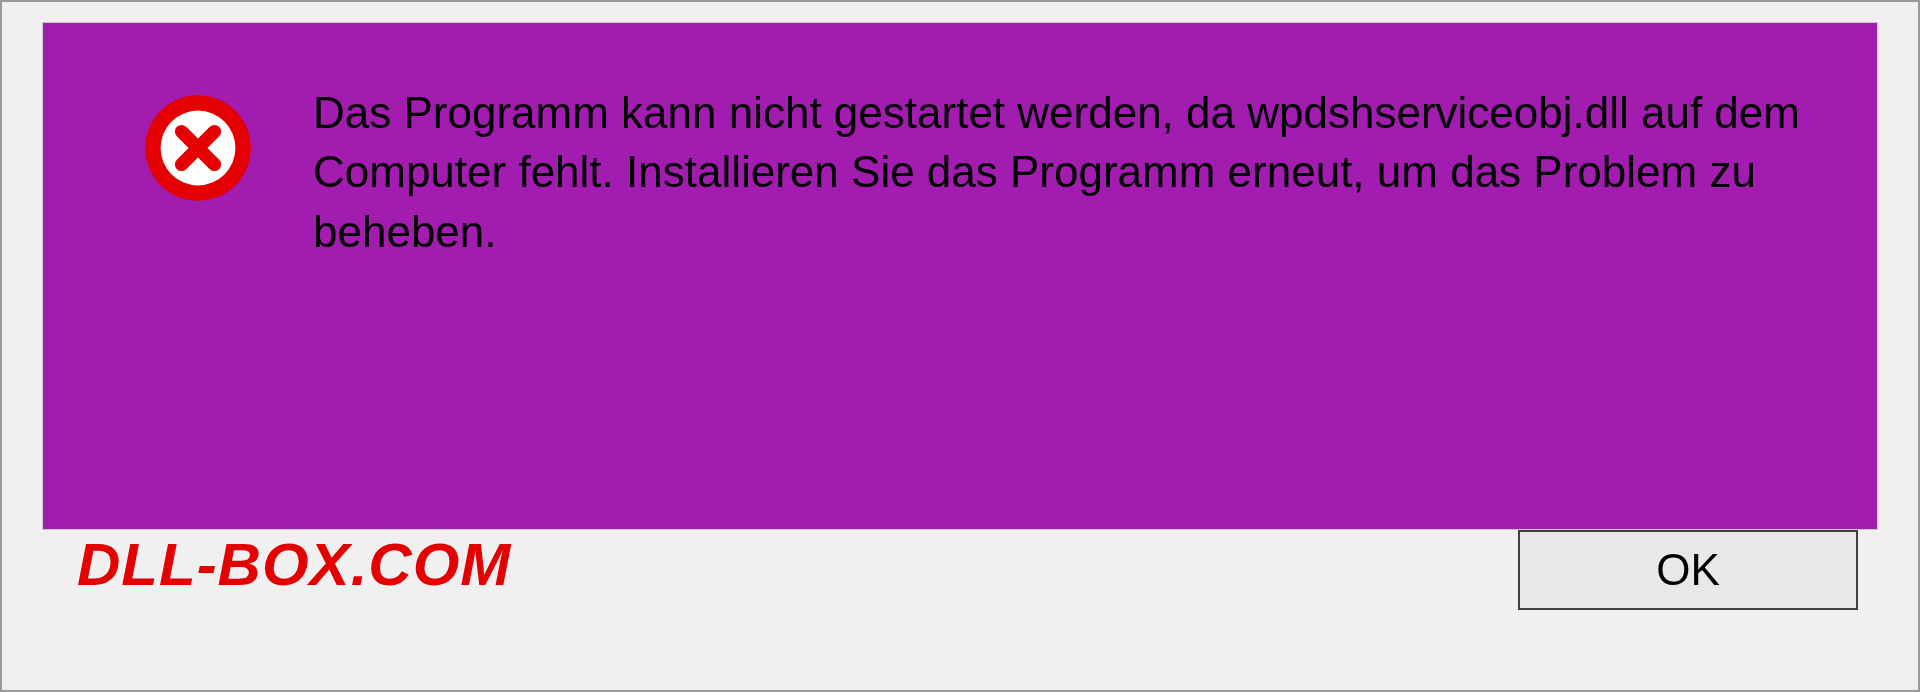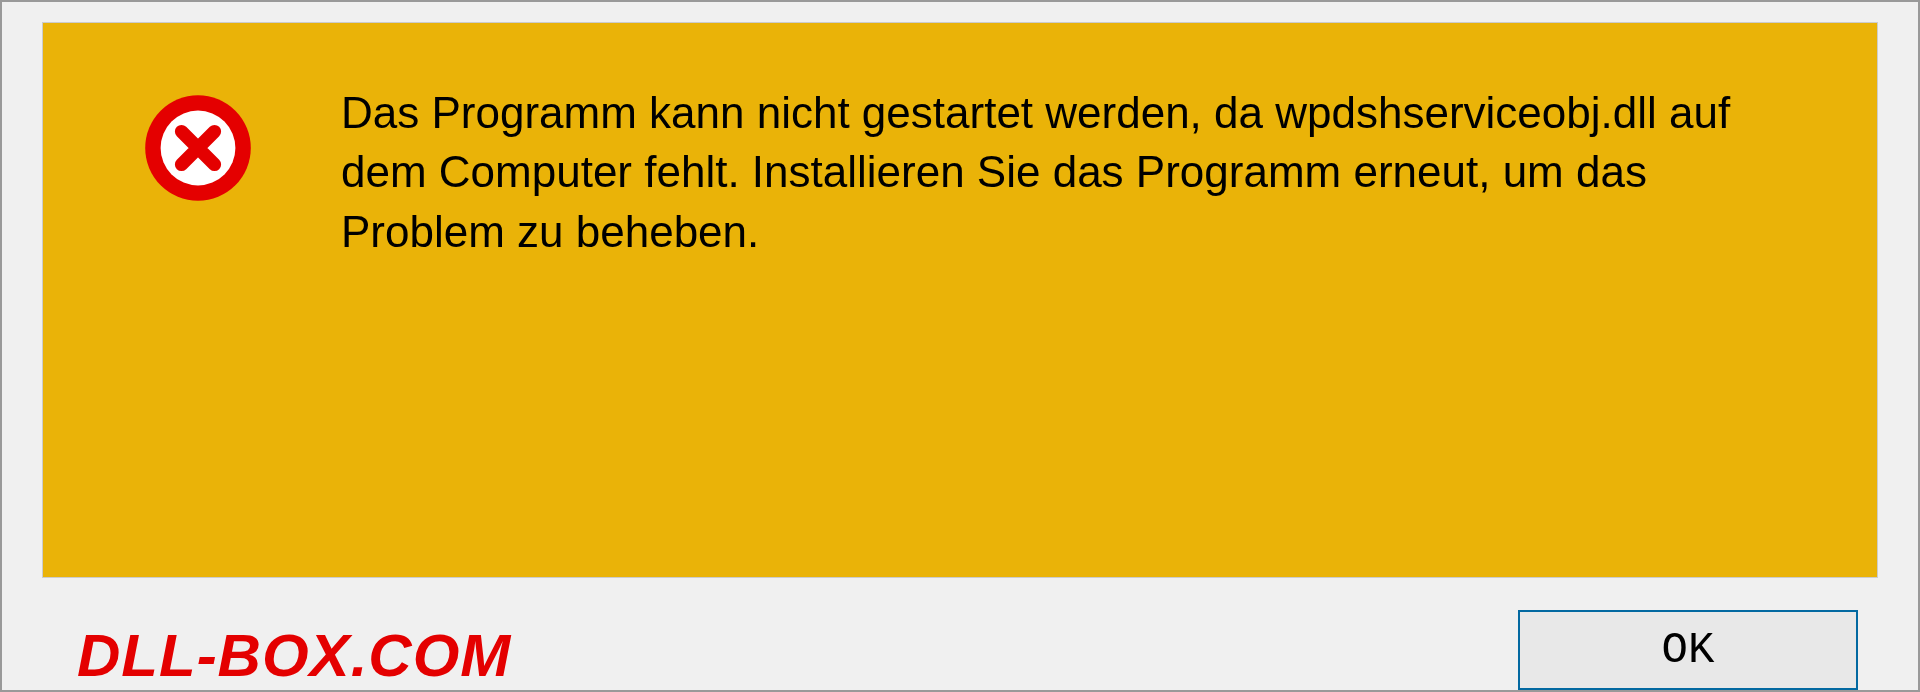--- a/index.html
+++ b/index.html
@@ -48,71 +48,71 @@
       align-items: center;
       justify-content: center;
       cursor: pointer;
     }
     .close-button svg {
       width: 44px;
       height: 44px;
     }
     .content-panel {
       margin: 20px 40px 0 40px;
-      background: #eab308;
+      background: #a21caf;
       border: 1px solid #ccc;
       flex: 1;
       padding: 60px 70px 60px 100px;
       display: flex;
       align-items: flex-start;
-      gap: 88px;
+      gap: 60px;
     }
     .error-icon-wrap {
       flex-shrink: 0;
       display: flex;
       align-items: center;
       padding-top: 10px;
     }
     .error-icon-wrap svg {
       width: 110px;
       height: 110px;
     }
     .message-text {
       font-size: 44px;
       line-height: 1.35;
       color: #000;
       font-weight: 400;
     }
     .footer {
-      height: 112px;
+      height: 160px;
       display: flex;
-      align-items: flex-end;
+      align-items: flex-start;
       justify-content: space-between;
       padding: 0 60px 0 75px;
     }
     .watermark {
       font-size: 60px;
       font-weight: 900;
       font-style: italic;
       color: #e40000;
       letter-spacing: 1px;
       font-family: Arial, sans-serif;
     }
     .ok-button {
       width: 340px;
       height: 80px;
       background: #e8e8e8;
-      border: 2px solid #0369a1;
+      border: 2px solid #404040;
       font-size: 44px;
       color: #000;
       display: flex;
       align-items: center;
       justify-content: center;
       cursor: pointer;
-      font-family: Liberation Mono, monospace;
+      font-family: Liberation Sans, sans-serif;
     }
   </style>
 </head>
 <body>
 
 <div class="dialog">
 
   <div class="content-panel">
     <div class="error-icon-wrap">
       <svg viewBox="0 0 100 100">

